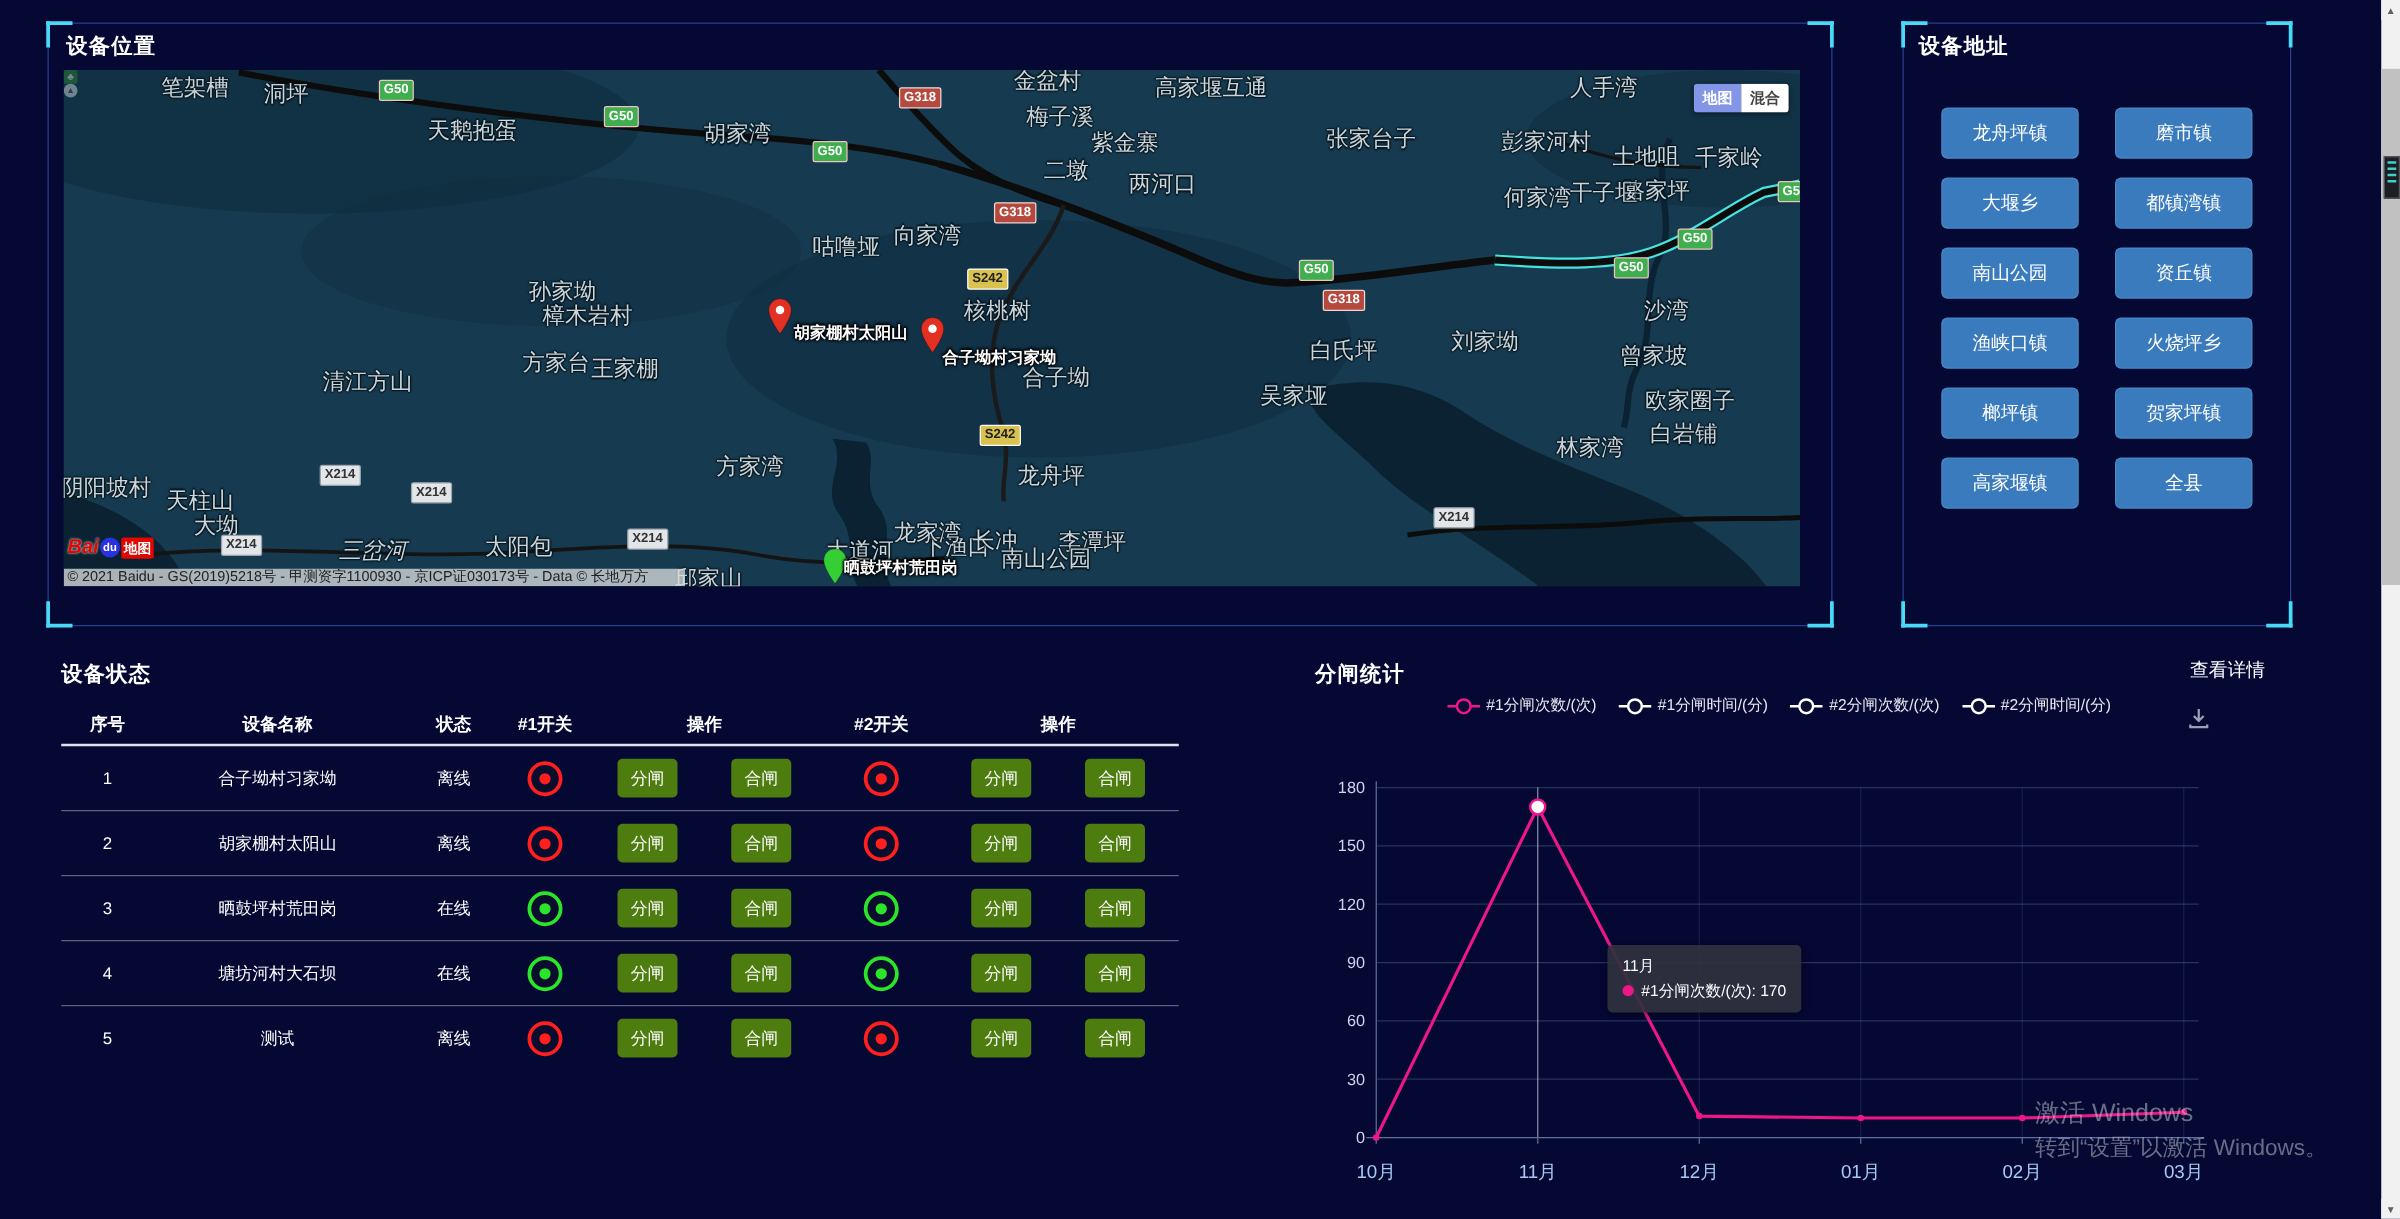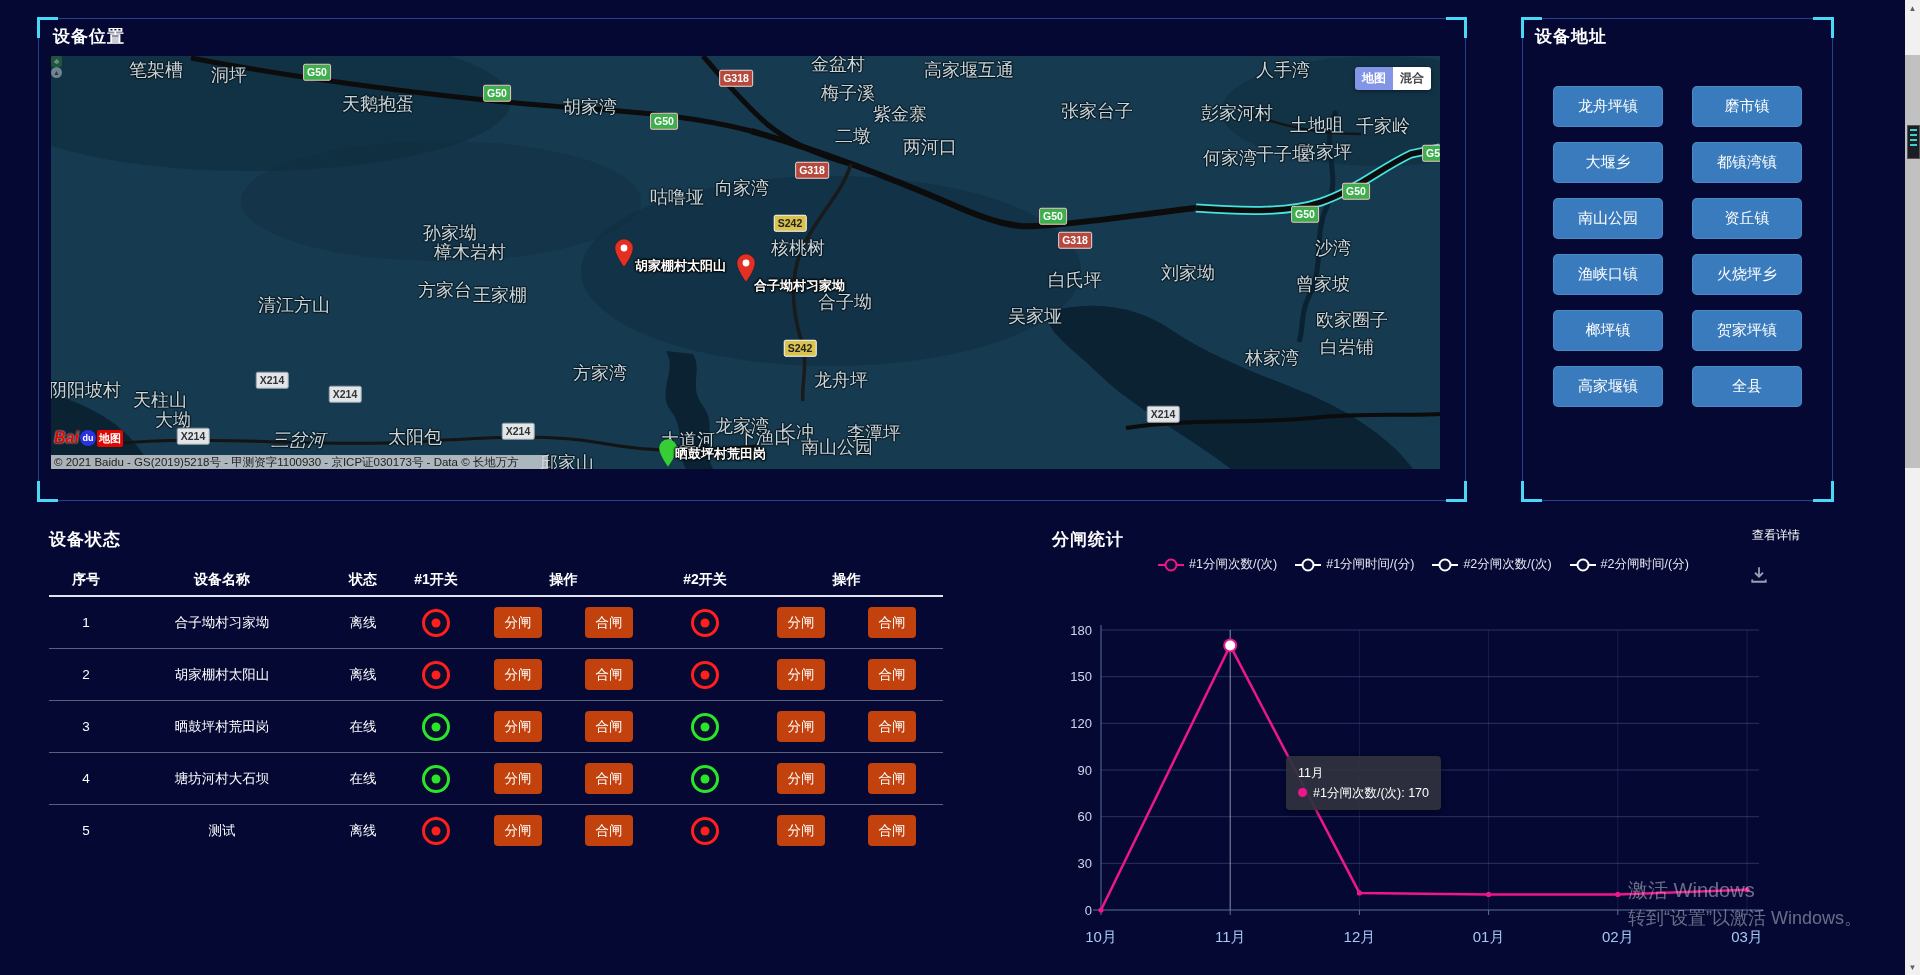--- a/index.html
+++ b/index.html
@@ -48,30 +48,30 @@
   .trow{display:flex;align-items:center;}
   .tcell{display:flex;align-items:center;justify-content:center;text-align:center;}
   .thead .tcell{font-weight:bold;font-size:14px;height:30px;}
   .hline{height:2px;background:#dfe3ec;margin-top:0;}
   .drow{height:51px;font-size:13.5px;}
   .sep{height:1px;background:rgba(200,205,215,.45);}
   .ind{width:22px;height:22px;border-radius:50%;position:relative;background:#0a0d2e;}
   .ind .dot{position:absolute;left:50%;top:50%;width:9px;height:9px;border-radius:50%;transform:translate(-50%,-50%);}
   .ind.red{border:3px solid #ff1f1f;} .ind.red .dot{background:#ff1f1f;}
   .ind.green{border:3px solid #2be52b;} .ind.green .dot{background:#2be52b;}
-  .op-btn{width:48px;height:31px;background:#c2410c;border-radius:4px;color:#fff;font-size:13.5px;
+  .op-btn{width:48px;height:31px;background:#4d7c0f;border-radius:4px;color:#fff;font-size:13.5px;
     display:flex;align-items:center;justify-content:center;cursor:pointer;}
   .op-pair{display:flex;gap:43px;justify-content:center;}
   
   #legend{position:absolute;left:1158px;top:556px;display:flex;gap:18px;align-items:center;}
   .lg-item{display:flex;align-items:center;gap:5px;font-size:12.5px;color:#e8e8f0;cursor:pointer;}
   .lg-line{width:26px;height:2px;position:relative;}
   .lg-dot{position:absolute;left:50%;top:50%;transform:translate(-50%,-50%);width:9px;height:9px;
     border-radius:50%;background:#0a0e32;border:2.5px solid;}
-  .view-details{position:absolute;left:1752px;top:527px;font-size:12px;color:#fff;cursor:pointer;}
+  .view-details{position:absolute;left:1752px;top:527px;font-size:15px;color:#fff;cursor:pointer;}
   #tooltip{position:absolute;left:1286px;top:756px;background:rgba(48,50,62,.92);border-radius:4px;
     padding:7px 12px;font-size:12.5px;color:#fff;line-height:1.6;white-space:nowrap;box-shadow:0 2px 6px rgba(0,0,0,.4);}
   .tt-dot{display:inline-block;width:9px;height:9px;border-radius:50%;background:#ef168c;margin-right:6px;}
   .wm1{position:absolute;left:1628px;top:877px;font-size:20px;color:rgba(190,192,202,.55);}
   .wm2{position:absolute;left:1628px;top:906px;font-size:18px;color:rgba(190,192,202,.55);}
   
   #sbar{position:absolute;left:1905px;top:0;width:15px;height:975px;background:#f1f1f1;}
   .sb-arrow{position:absolute;left:0;width:15px;height:16px;color:#606060;font-size:8px;
     display:flex;align-items:center;justify-content:center;background:#f1f1f1;}
   #sb-thumb{position:absolute;left:0;top:55px;width:15px;height:413px;background:#c1c1c1;}

